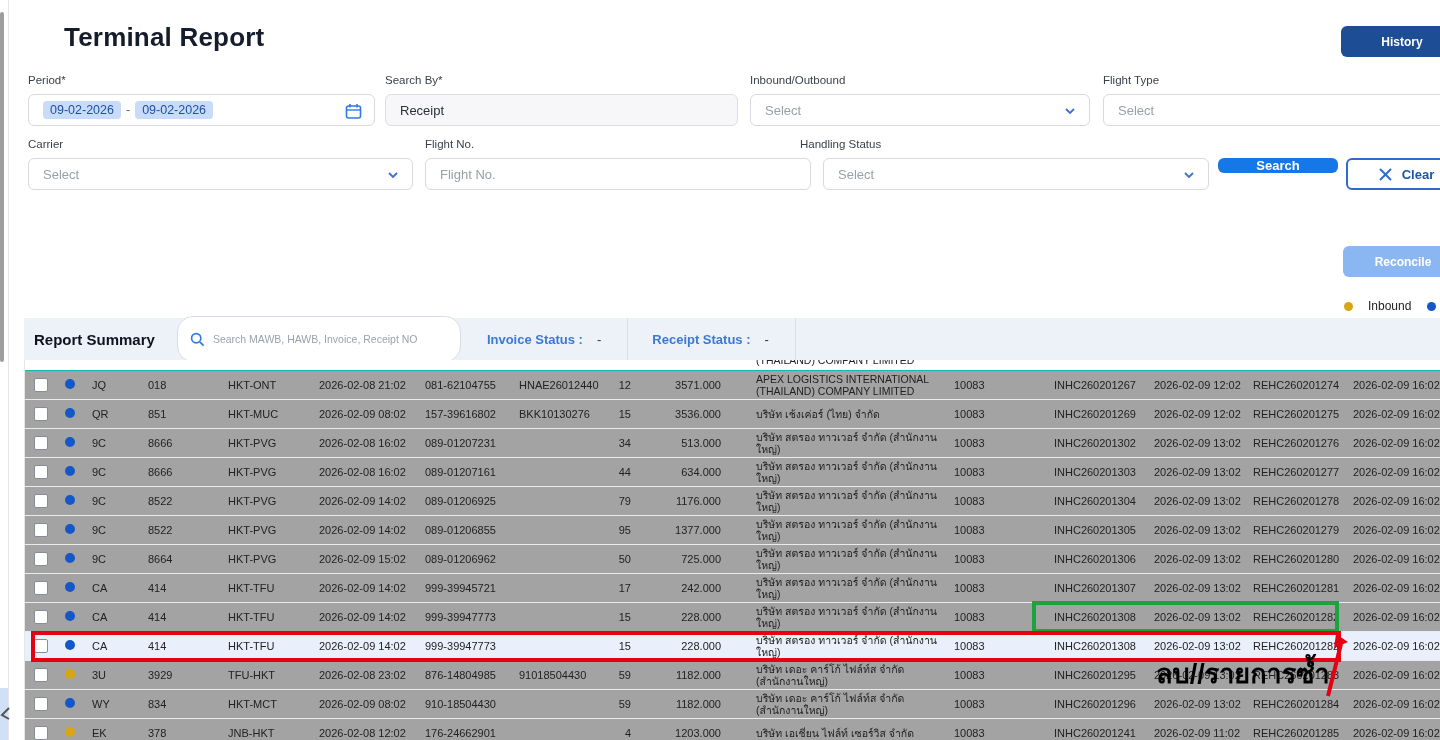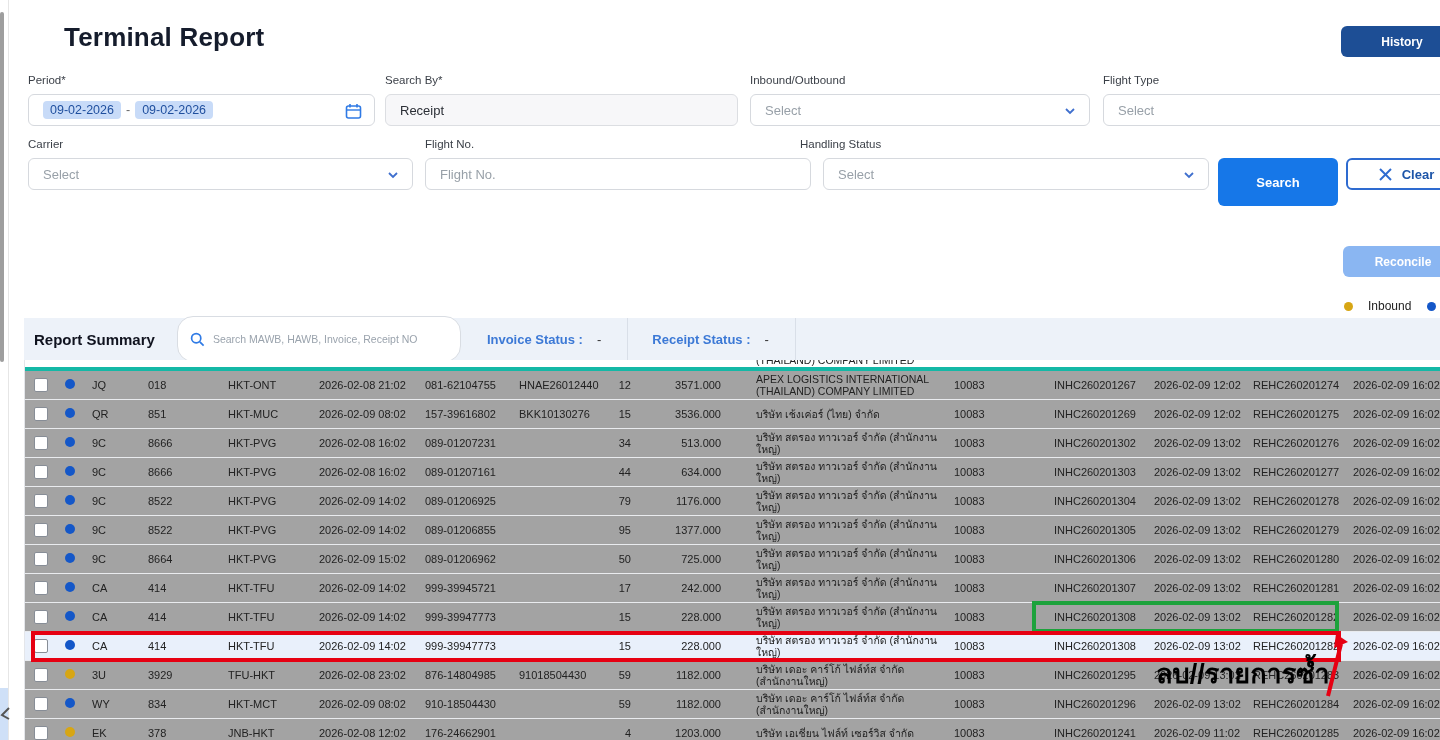--- a/index.html
+++ b/index.html
@@ -9,21 +9,21 @@
   
   .page-edge-line { position:absolute; left:8px; top:0; width:1px; height:740px; background:#e6e6e6; }
   .left-scroll-thumb { position:absolute; left:0; top:12px; width:4px; height:350px; background:#9e9e9e; border-radius:2px; }
   .left-blue-strip { position:absolute; left:0; top:688px; width:8px; height:52px; background:#cfe0f7; }
   .corner-arrow { position:absolute; left:0; top:706px; width:14px; height:16px; }
 
   .page-title { position:absolute; left:28px; top:22px; font-size:26px; font-weight:bold; color:#151c2c; letter-spacing:.2px;margin-left:36px; }
 
   .btn { display:flex; align-items:center; justify-content:center; border-radius:6px; font-weight:bold; cursor:pointer; }
   .btn-history { position:absolute; left:1341px; top:26px; width:122px; height:31px; background:#1d4e95; color:#fff; font-size:12px; }
-  .btn-search  { position:absolute; left:1218px; top:158px; width:120px; height:48px; background:#1677e8; color:#fff; font-size:13px; }
+  .btn-search  { position:absolute; left:1218px; top:158px; width:120px; height:15px; background:#1677e8; color:#fff; font-size:13px; }
   .btn-clear   { position:absolute; left:1346px; top:158px; width:120px; height:32px; background:#fff; border:2px solid #2e6bd0; color:#1d55a8; font-size:13px; gap:9px; }
   .btn-reconcile { position:absolute; left:1343px; top:246px; width:120px; height:31px; background:#8ab6f2; color:#fff; font-size:12px; }
 
   .field-label { position:absolute; font-size:11.5px; color:#3a3f47; }
   .field { position:absolute; height:32px; background:#fff; border:1px solid #d6d9de; border-radius:6px;
     display:flex; align-items:center; padding:0 14px; font-size:13px; color:#2b2f36; }
   .field .placeholder { color:#98a0a8; }
   .field .chev { position:absolute; right:13px; top:10px; }
   .field-readonly { background:#f7f7f9; border-color:#dcdee2; }
   .date-pill { background:#c8dbf8; color:#1f4f9e; border-radius:4px; padding:2px 7px; font-size:12.5px; }
@@ -40,21 +40,21 @@
   .band-title { font-size:15px; font-weight:bold; color:#10131f; }
   .band-search { margin-left:22px; width:284px; height:46px; background:#fff; border:1px solid #d9dde3; border-radius:16px;
     display:flex; align-items:center; padding:0 12px; gap:8px; }
   .band-search .ph { font-size:10.5px; color:#9aa3ad; white-space:nowrap; overflow:hidden; }
   .status-label { font-size:13px; color:#3c79d6; font-weight:bold; }
   .status-value { font-size:13px; color:#333; margin-left:14px; }
   .band-divider { width:1px; height:42px; background:#d9dfe8; margin-left:26px; }
   .ml26 { margin-left:26px; } .ml24 { margin-left:24px; }
 
   .rows { background:#fff; border-left:1px solid #e4e6ea; }
-  .partial-row { height:11px; overflow:hidden; position:relative; border-bottom:4px solid #14b8a6; background:#fff; }
+  .partial-row { height:11px; overflow:hidden; position:relative; border-bottom:1px solid #14b8a6; background:#fff; }
   .partial-row span { position:absolute; left:731px; top:-6px; font-size:10.5px; color:#222; white-space:nowrap; }
 
   .trow { display:grid;
     grid-template-columns:32px 24px 56px 80px 92px 106px 94px 96px 30px 88px 220px 111px 92px 100px 95px 100px;
     align-items:center; height:29px; border-bottom:1px solid #e9ebee; position:relative; background:#a3a3a3;
     font-size:11px; color:#222; }
   .trow.selected { background:#e9f0fb; }
   .cb { width:14px; height:14px; border:1.5px solid #878d96; border-radius:2px; background:#fff; margin-left:9px; cursor:pointer; }
   .dot { width:10px; height:10px; border-radius:50%; margin-left:8px; }
   .c { white-space:nowrap; overflow:hidden; }

